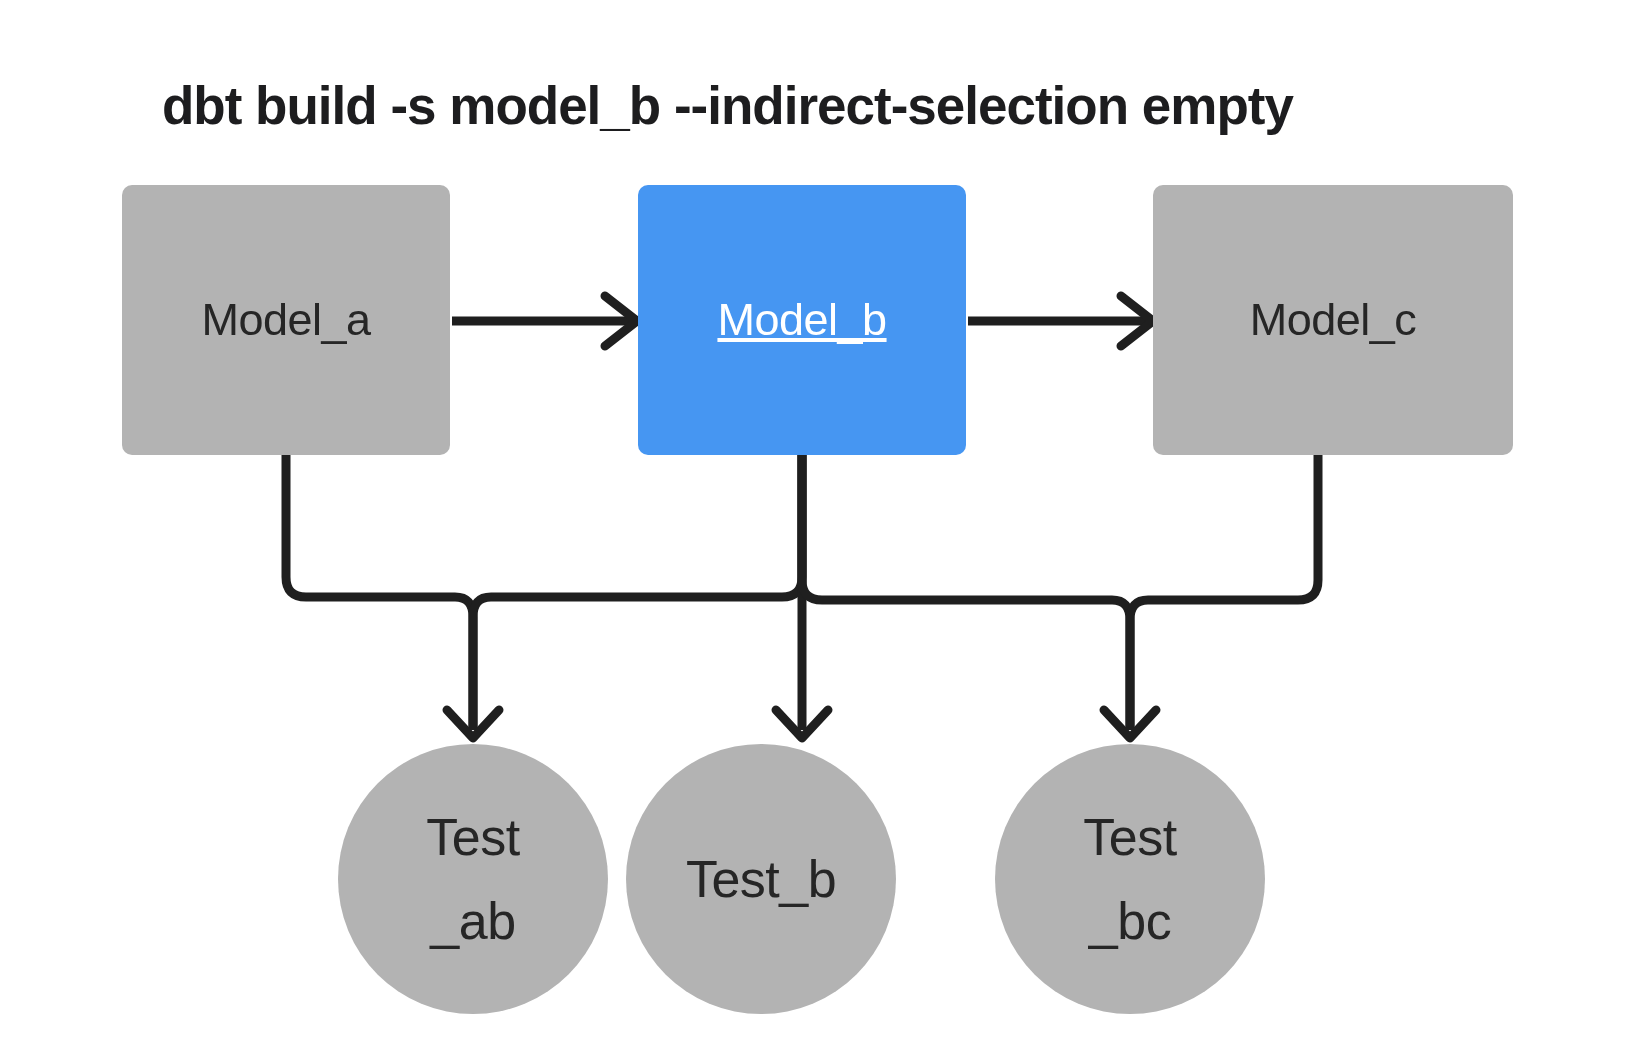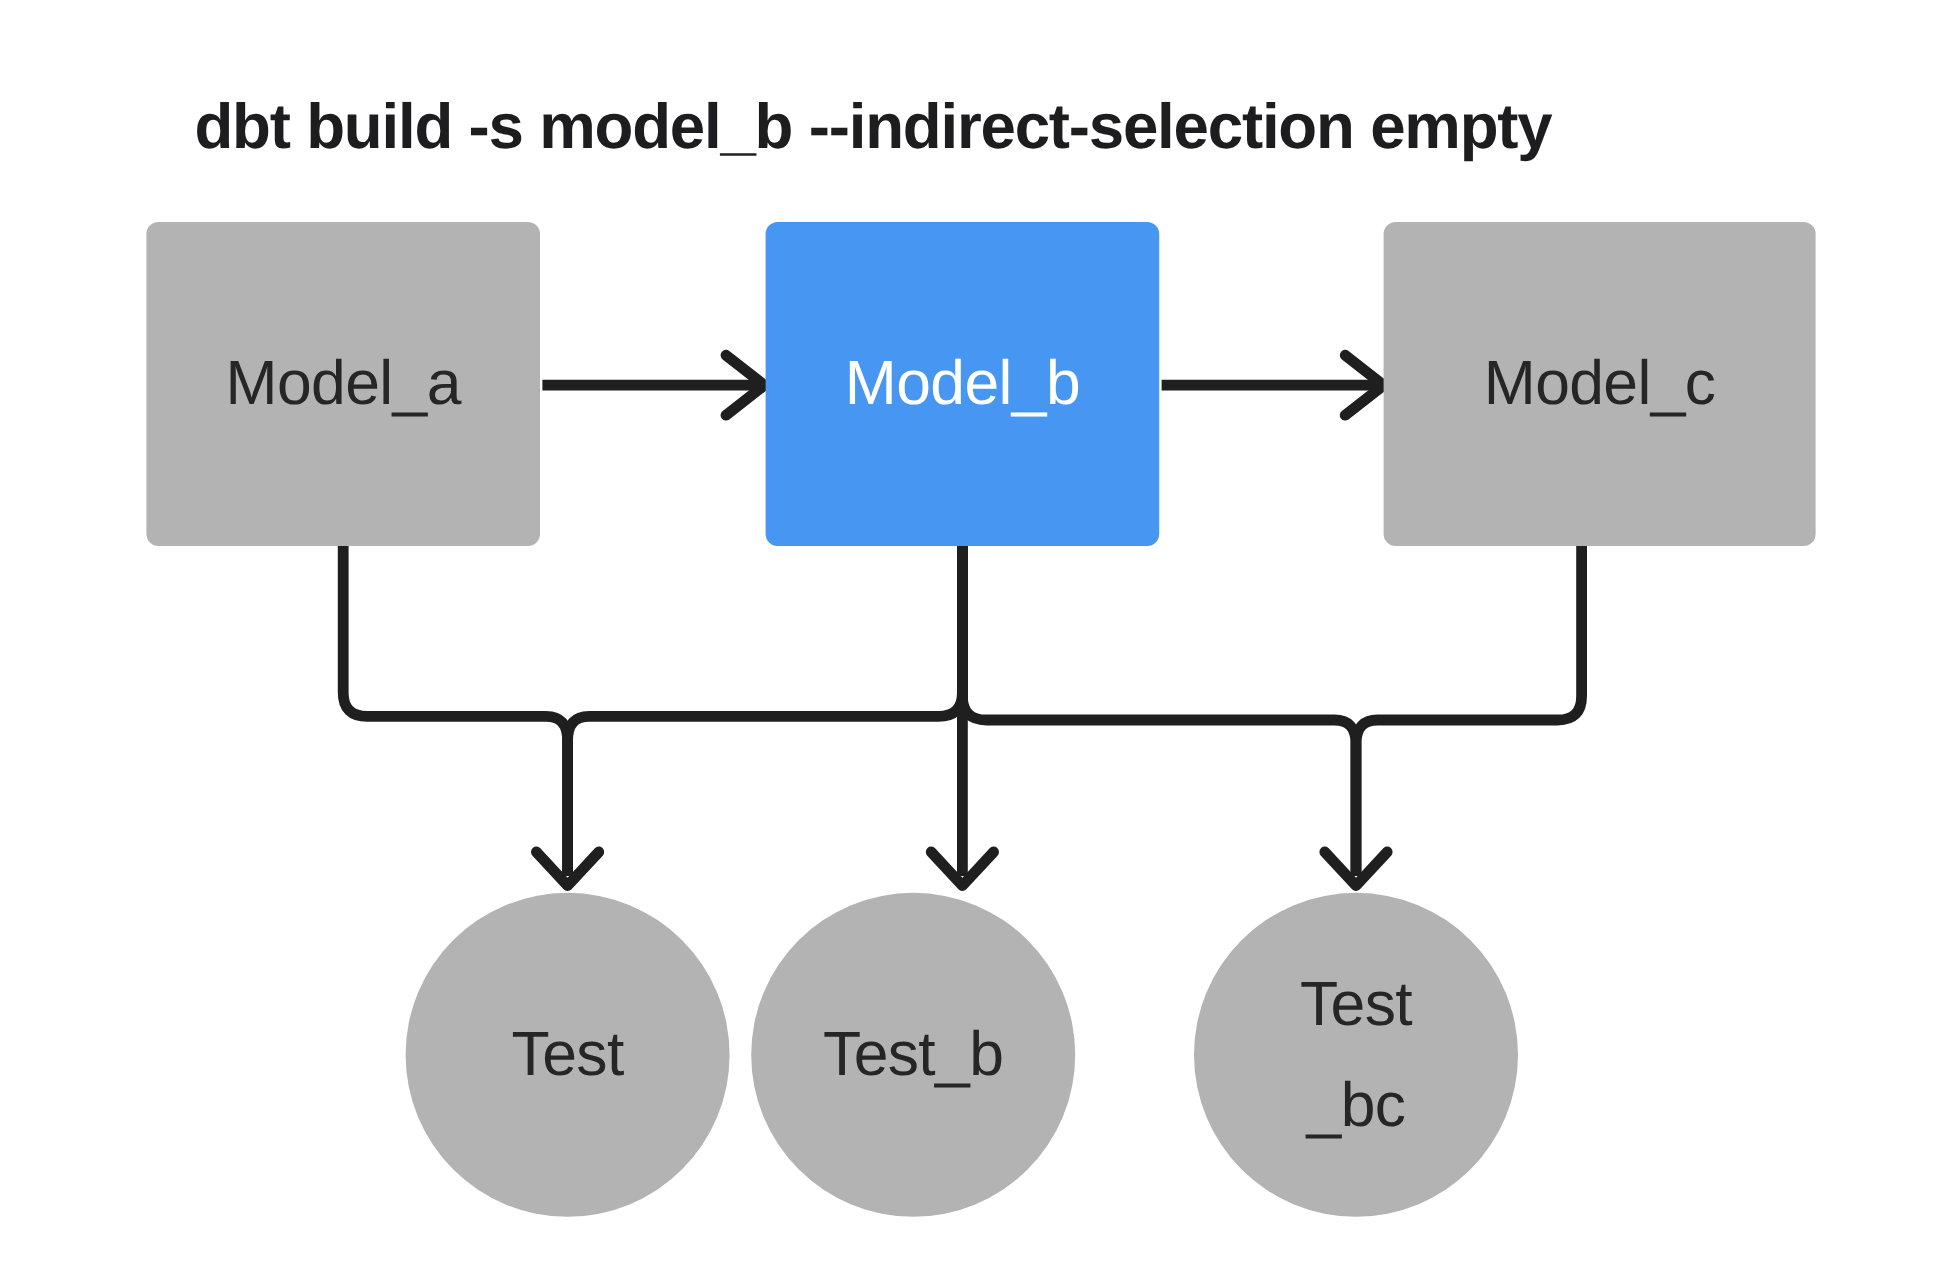--- a/index.html
+++ b/index.html
@@ -20,26 +20,27 @@
     color:#1d1d1f;
     white-space:nowrap;
   }
   .model-box{
     position:absolute;
     top:141px;
     width:328px;height:270px;
     border-radius:10px;
     background:#b3b3b3;
     display:flex;align-items:center;justify-content:center;
-    font-size:52px;font-weight:500;letter-spacing:-0.5px;
+    font-size:45px;font-weight:500;letter-spacing:-0.5px;
     color:#262626;
   }
   .model-box.selected{
     background:#4696f2;
     color:#ffffff;
+    text-decoration:underline;
   }
   #model-a{left:122px;}
   #model-b{left:638px;}
   #model-c{left:1153px;width:360px;}
   .test-circle{
     position:absolute;
     top:700px;
     width:270px;height:270px;
     border-radius:50%;
     background:#b3b3b3;
@@ -104,20 +105,21 @@
   <div id="model-b" class="model-box selected">
     <span>Model_b</span>
   </div>
   <div id="model-c" class="model-box">
     <span>Model_c</span>
   </div>
 
   <div id="test-ab" class="test-circle">
     <div class="node-label">
       <span>Test</span>
+      <span>_ab</span>
     </div>
   </div>
   <div id="test-b" class="test-circle">
     <div class="node-label">
       <span>Test_b</span>
 
     </div>
   </div>
   <div id="test-bc" class="test-circle">
     <div class="node-label">

